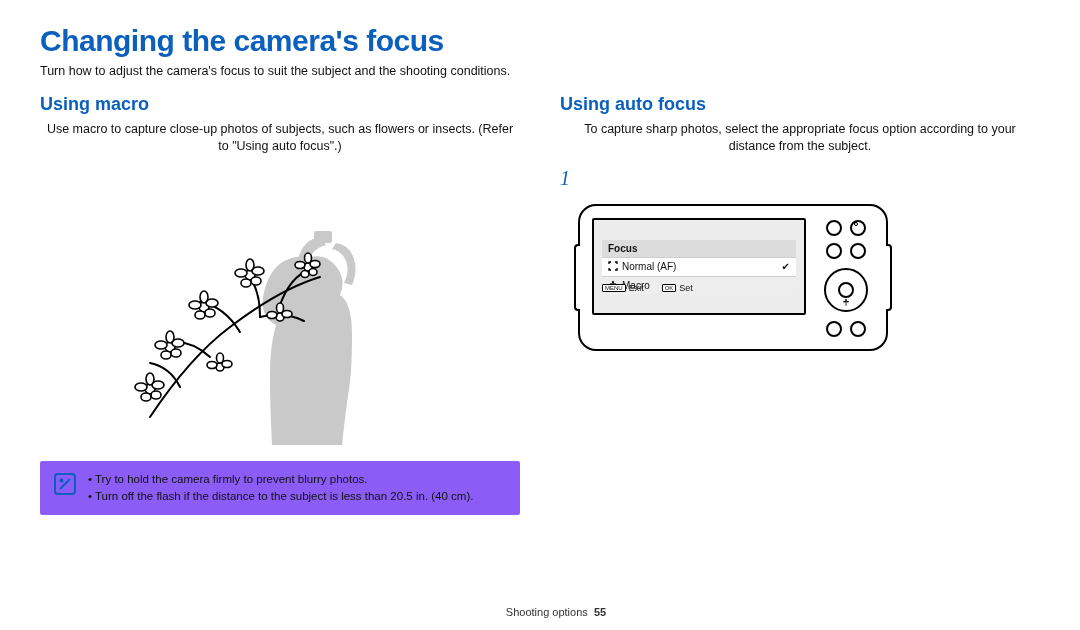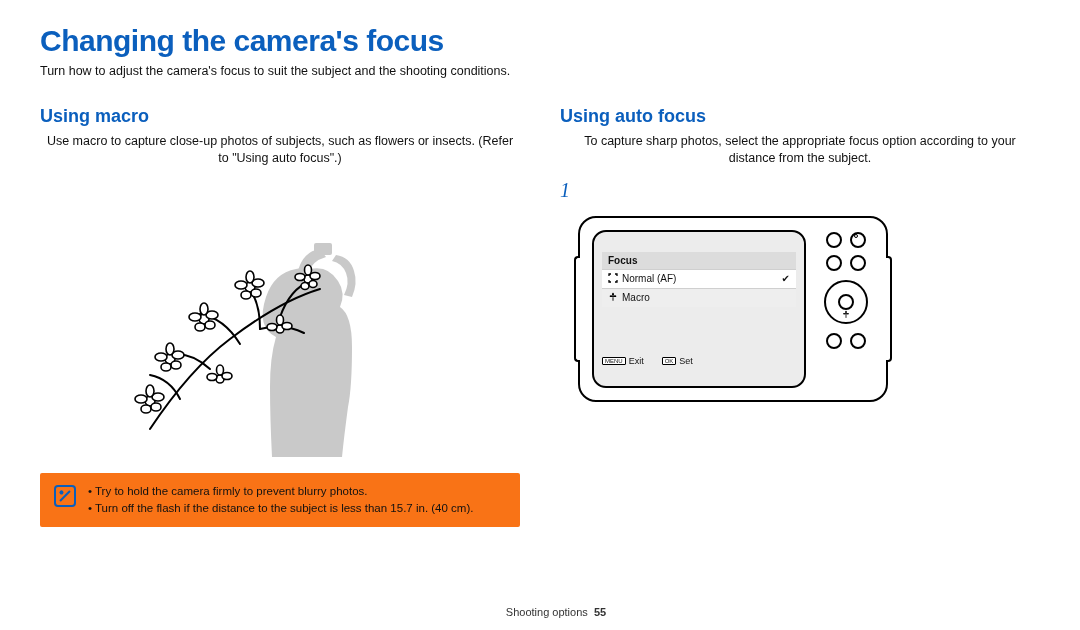--- a/index.html
+++ b/index.html
@@ -23,21 +23,20 @@
     font-size: 12.5px;
     margin-bottom: 16px;
   }
   .columns {
     display: flex;
     gap: 40px;
   }
   .col {
     flex: 1;
     min-width: 0;
-    margin-top: 12px;
   }
   .section-title {
     font-size: 18px;
     font-weight: 600;
     color: #0b5fbd;
     margin-bottom: 6px;
   }
   .section-body {
     font-size: 12.5px;
     line-height: 1.35;
@@ -50,21 +49,21 @@
     height: 280px;
     margin: 0 auto 14px auto;
     display: block;
   }
   .illustration svg { width: 100%; height: 100%; }
   
   .note-box {
     display: flex;
     align-items: flex-start;
     gap: 12px;
-    background: #f97316;
+    background: #8b5cf6;
     padding: 10px 14px;
     border-radius: 2px;
   }
   .note-icon {
     width: 22px; height: 22px;
     border: 2px solid #0b5fbd;
     border-radius: 4px;
     display: flex;
     align-items: center; justify-content: center;
     flex-shrink: 0;
@@ -131,23 +130,23 @@
     background: #fff;
   }
   .camera-inner {
     display: flex;
     gap: 12px;
     align-items: stretch;
   }
   .lcd {
     flex: 1;
     border: 2px solid #000;
-    border-radius: 14px;
+    border-radius: 2px;
     background: #ececec;
-    height: 158px;
+    height: 97px;
     position: relative;
     overflow: hidden;
   }
   .lcd-menu {
     margin: 20px 8px 0 8px;
     background: #dcdcdc;
     font-size: 10px;
   }
   .lcd-title {
     padding: 3px 6px;
@@ -334,21 +333,21 @@
         </g>
       </svg>
     </div>
 
     <div class="note-box">
       <div class="note-icon">
         <div class="note-icon-slash"></div>
       </div>
       <ul class="note-list">
         <li>Try to hold the camera firmly to prevent blurry photos.</li>
-        <li>Turn off the flash if the distance to the subject is less than 15.7 in. (40 cm).</li>
+        <li>Turn off the flash if the distance to the subject is less than 20.5 in. (40 cm).</li>
       </ul>
     </div>
   </div>
 
   <div class="col">
     <h2 class="section-title">Using auto focus</h2>
     <p class="section-body">To capture sharp photos, select the appropriate focus option according to your distance from the subject.</p>
 
     <div class="step">
       <span class="step-num">1</span>

